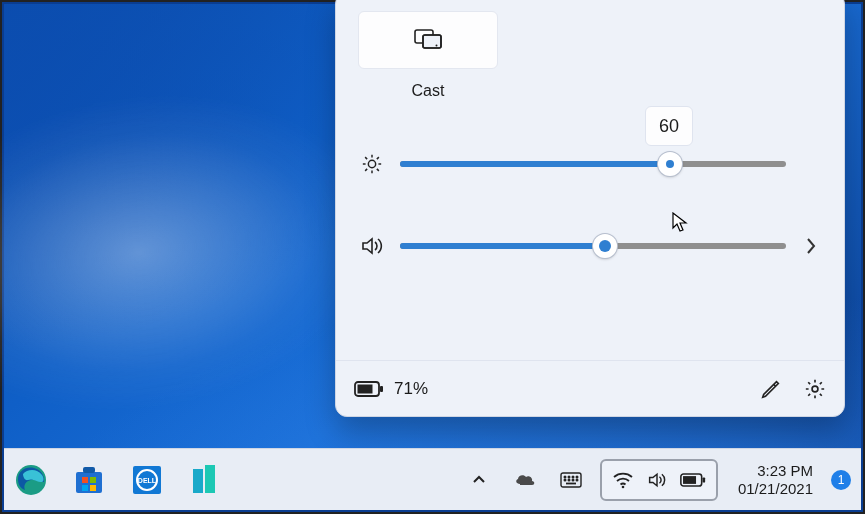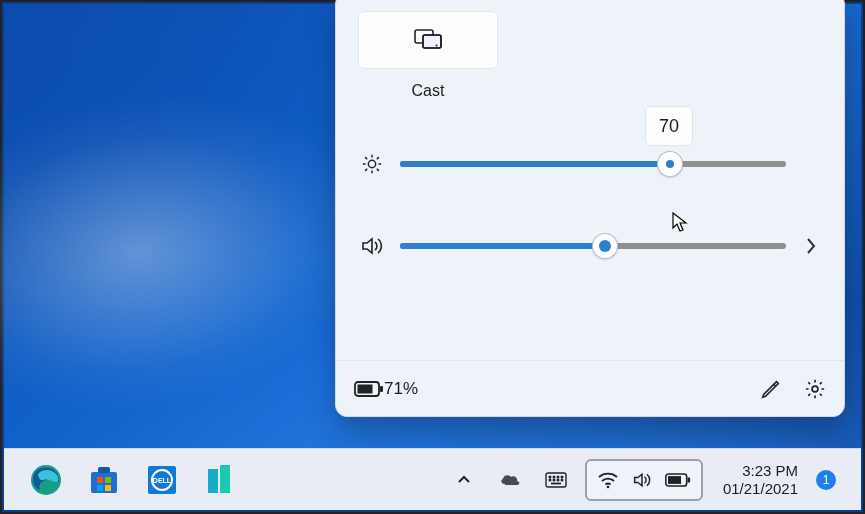--- a/index.html
+++ b/index.html
@@ -62,30 +62,30 @@
   .thumb.small::after{ width:8px; height:8px; }
   .chevron { width:22px; color:#333; display:flex; align-items:center; justify-content:center; }
 
   .cursor { position:absolute; width:18px; height:22px; }
 
   .panel-footer {
     position:absolute; left:0; right:0; bottom:0; height:56px;
     border-top:1px solid #dfe4ef; padding:0 18px;
     display:flex; align-items:center; justify-content:space-between; color:#1b1b1b;
   }
-  .footer-left { display:flex; align-items:center; font-size:17px; }
+  .footer-left { display:flex; align-items:center; gap:10px; font-size:17px; }
   .footer-right { display:flex; align-items:center; gap:22px; }
   .footer-right .ico { width:22px; height:22px; color:#222; }
 
   
   .taskbar {
     position:absolute; left:2px; right:2px; bottom:2px; height:62px;
     background:#e8edf5; border-top:1px solid #cfd6e4;
     display:flex; align-items:center; justify-content:space-between;
-    padding:0 25px;
+    padding:0 10px;
   }
   .tb-left { display:flex; align-items:center; gap:24px; }
   .tb-ico { width:34px; height:34px; display:flex; align-items:center; justify-content:center; }
 
   .tb-right { display:flex; align-items:center; gap:12px; }
   .tray-btn { display:flex; align-items:center; justify-content:center; min-width:34px; height:40px; color:#1b1b1b; }
   .sys-group {
     display:flex; align-items:center; gap:12px; padding:4px 10px;
     border:2px solid #9aa0ab; border-radius:6px; height:42px; background:#eef2f9;
   }
@@ -116,21 +116,21 @@
               <circle cx="22.5" cy="16.5" r="1" fill="#222" stroke="none"></circle>
             </svg>
           </span>
         </div>
         <div class="tile-label">Cast</div>
       </div>
 
     </div>
 
     <div class="slider-section" style="position:relative;">
-      <div class="value-bubble" style="left:293px; top:-44px;">70</div>
+      <div class="value-bubble" style="left:293px; top:-44px;">60</div>
 
       <div class="slider-row" style="margin-top:50px;">
         <div class="slider-icon">
           <svg width="22" height="22" viewBox="0 0 24 24" fill="none" stroke="#222" stroke-width="1.6">
             <circle cx="12" cy="12" r="4"></circle>
             <line x1="12" y1="2" x2="12" y2="5"></line>
               <line x1="12" y1="19" x2="12" y2="22"></line>
             <line x1="2" y1="12" x2="5" y2="12"></line>
               <line x1="19" y1="12" x2="22" y2="12"></line>
             <line x1="4.5" y1="4.5" x2="6.7" y2="6.7"></line>

